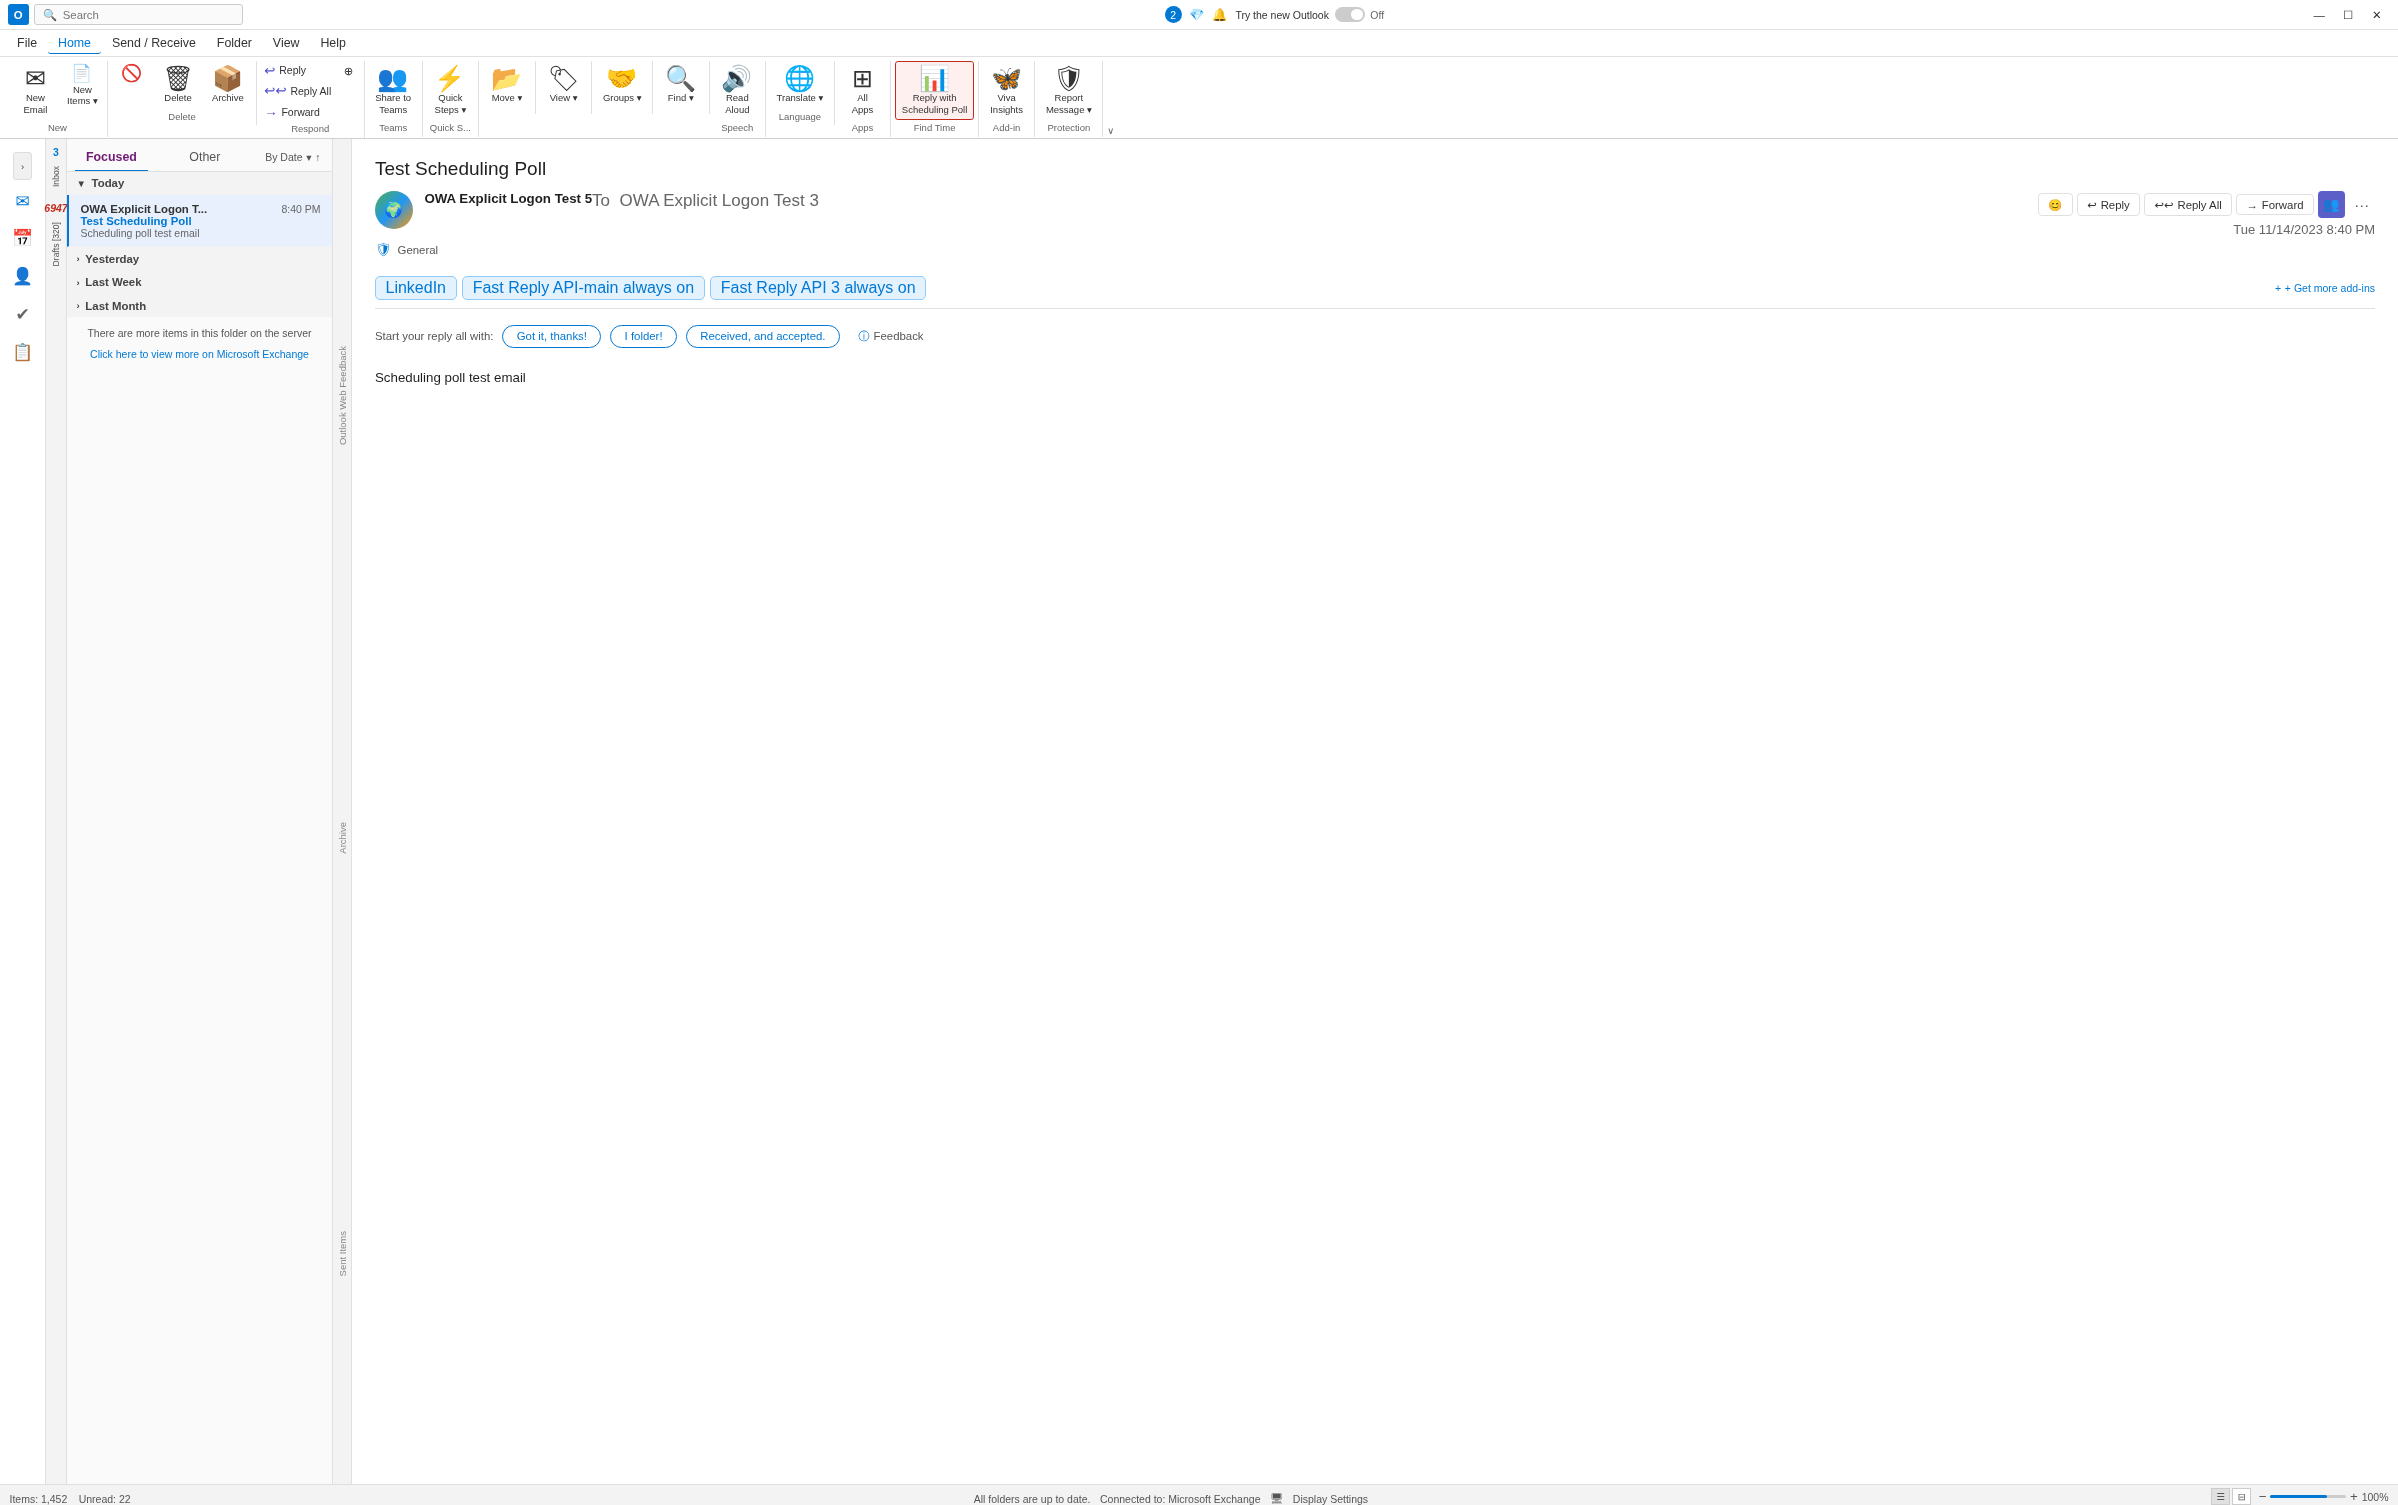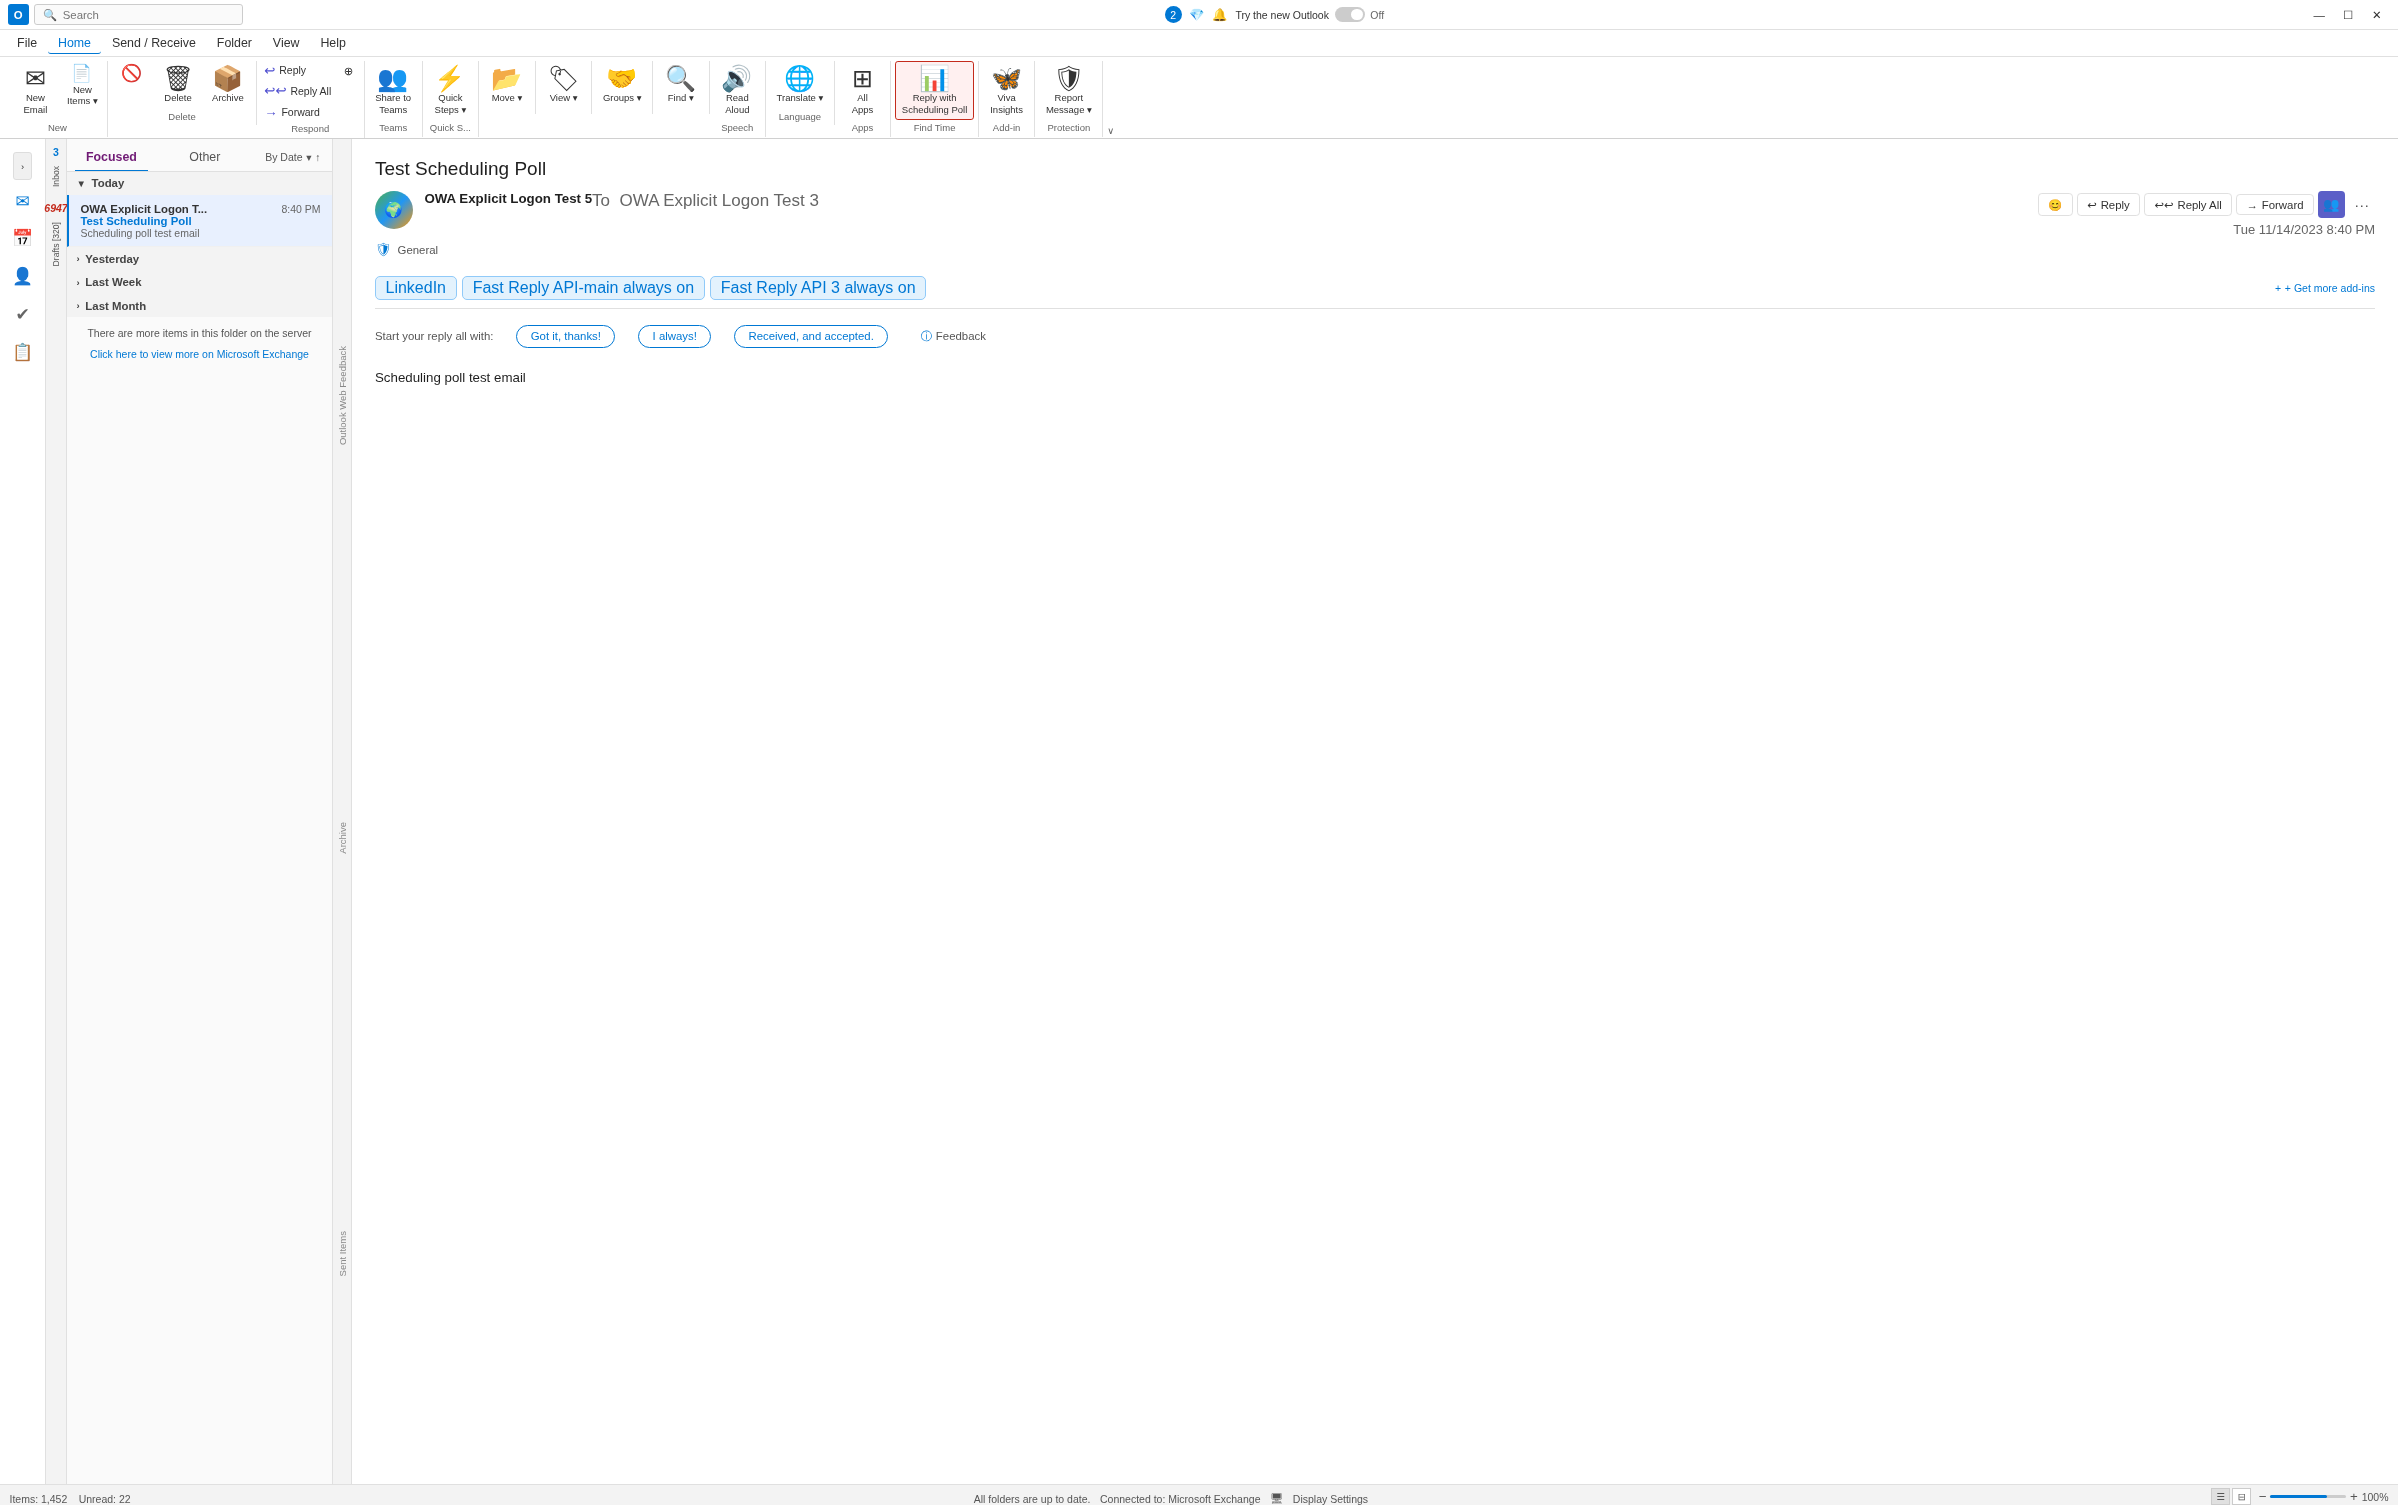--- a/index.html
+++ b/index.html
@@ -89,21 +89,21 @@
     .email-category { display: flex; align-items: center; gap: 5.7px; margin-top: 5.7px; font-size: 11.4px; color: #555; }
     .category-icon { color: #0078d4; font-size: 13.3px; }
 
     
     .smart-reply-bar { display: flex; align-items: center; gap: 5.7px; padding: 7.6px 0; border-bottom: 1px solid #e0e0e0; margin-bottom: 7.6px; overflow-x: auto; }
     .smart-reply-tag { padding: 1.9px 9.5px; font-size: 16px; border-radius: 5px; cursor: pointer; color: #555; }
     .smart-reply-tag.active { background: #e3f2fd; color: #0078d4; border: 1px solid #90caf9; }
     .add-ins-link { font-size: 10.5px; color: #0078d4; cursor: pointer; margin-left: auto; white-space: nowrap; display: flex; align-items: center; gap: 3.8px; }
 
     
-    .reply-chips { display: flex; align-items: center; gap: 23px; padding: 7.6px 0 9.5px; }
+    .reply-chips { display: flex; align-items: center; gap: 9px; padding: 7.6px 0 9.5px; }
     .reply-chip-label { font-size: 11.4px; color: #555; white-space: nowrap; }
     .reply-chip { padding: 4.8px 13.3px; border: 1.4px solid #0078d4; border-radius: 15px; font-size: 11.4px; color: #0078d4; cursor: pointer; background: white; }
     .feedback-chip { display: flex; align-items: center; gap: 3.8px; padding: 4.8px 9.5px; border: none; font-size: 11.4px; color: #555; cursor: pointer; background: transparent; }
 
     
     .email-body { font-size: 13.3px; color: #1f1f1f; line-height: 1.5; margin-top: 9.5px; }
 
     
     .status-bar { height: 21px; background: #f3f3f3; border-top: 1px solid #e0e0e0; display: flex; align-items: flex-end; justify-content: space-between; padding: 0 9.5px; font-size: 10.5px; color: #555; }
     .status-bar-right { display: flex; align-items: center; gap: 7.6px; }
@@ -461,21 +461,21 @@
       <div class="smart-reply-tag active">Fast Reply API 3 always on</div>
       <div class="add-ins-link">
         <span>+</span>
         <span>+ Get more add-ins</span>
       </div>
     </div>
 
     <div class="reply-chips">
       <span class="reply-chip-label">Start your reply all with:</span>
       <button class="reply-chip">Got it, thanks!</button>
-      <button class="reply-chip">I always!</button>
+      <button class="reply-chip">I folder!</button>
       <button class="reply-chip">Received, and accepted.</button>
       <button class="feedback-chip">
         <span style="color:#0078d4;">ⓘ</span>
         <span>Feedback</span>
       </button>
     </div>
 
     <div class="email-body">Scheduling poll test email</div>
   </div>
 </div>

